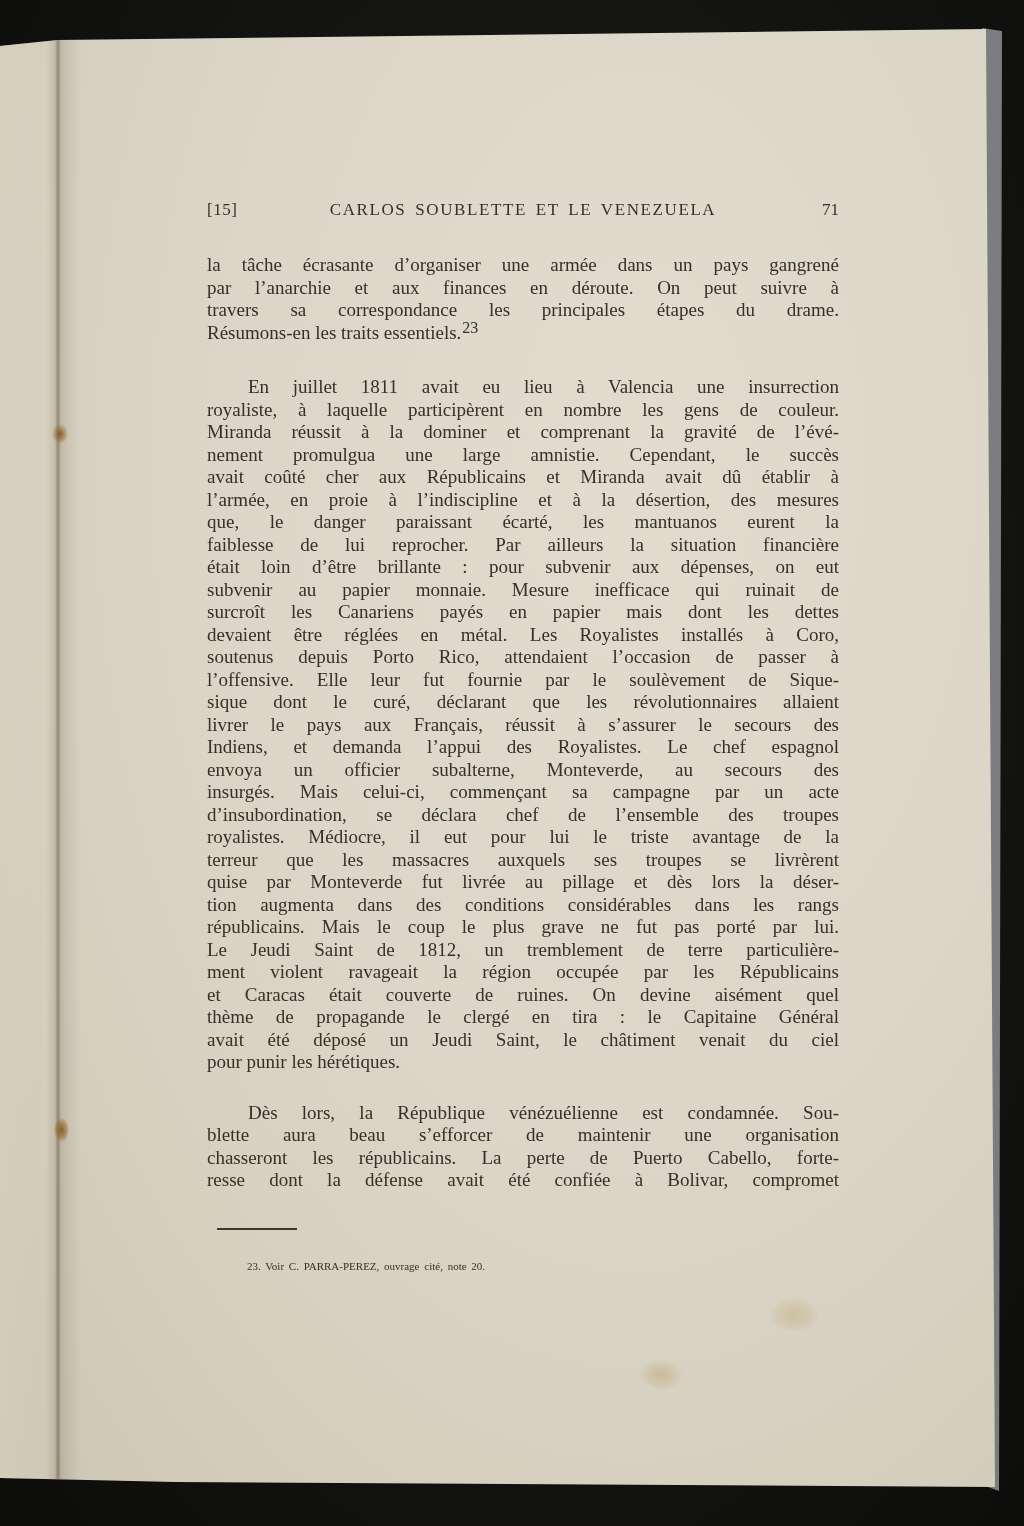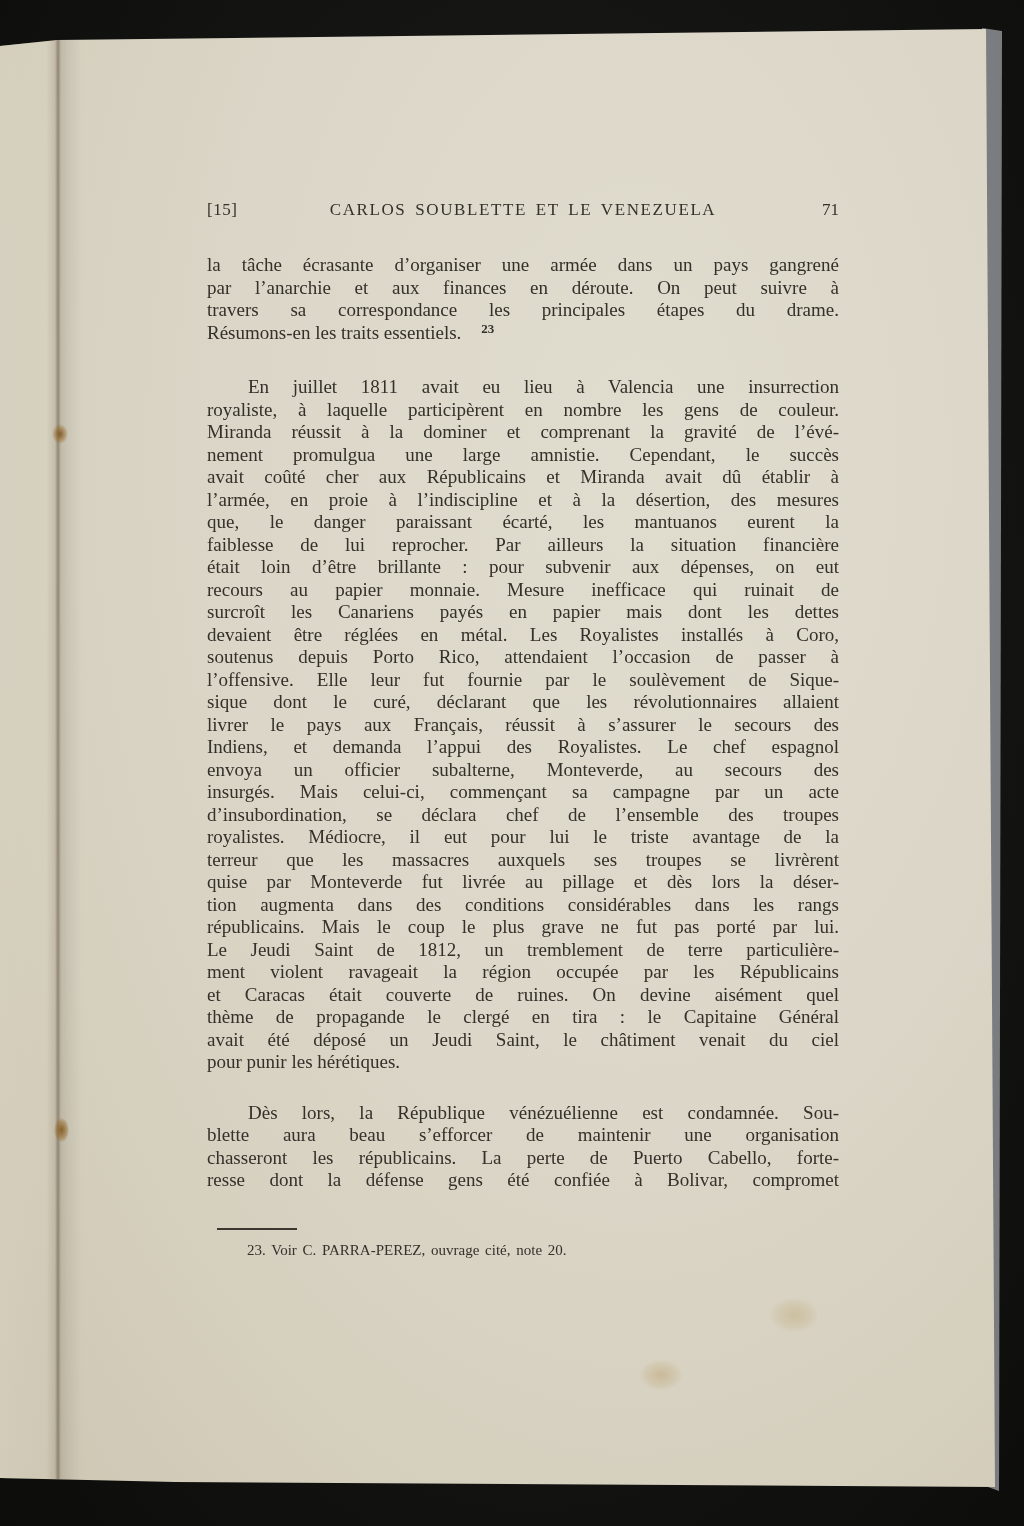--- a/index.html
+++ b/index.html
@@ -90,36 +90,35 @@
   .text-line {
     text-align: justify;
     text-align-last: justify;
     height: 22.5px;
     white-space: nowrap;
   }
   .text-line.last { text-align-last: left; }
   .text-line.indent { text-indent: 41px; }
 
   sup.note-ref {
-    font-size: 13px; line-height: 0;
-    margin-left: 20px;
+    font-size: 16px; line-height: 0;
+    margin-left: 1px;
     vertical-align: 6px;
-    font-weight: bold;
   }
 
   .footnote-block { margin-top: 36px; }
   .footnote-rule {
     width: 80px; height: 0;
     margin-left: 10px;
     border-top: 2px solid #3b372e;
   }
   .footnote-text {
-    margin-top: 9px;
+    margin-top: 25px;
     padding-left: 40px;
-    font-size: 15px;
+    font-size: 11px;
     word-spacing: 2px;
   }
 </style>
 </head>
 <body>
 
 <div class="page-edge-right"></div>
 
 <div class="page">
   <div class="left-leaf"></div>
@@ -148,21 +147,21 @@
     <div class="para para-2">
         <div class="text-line indent">En juillet 1811 avait eu lieu à Valencia une insurrection</div>
         <div class="text-line">royaliste, à laquelle participèrent en nombre les gens de couleur.</div>
         <div class="text-line">Miranda réussit à la dominer et comprenant la gravité de l’évé-</div>
         <div class="text-line">nement promulgua une large amnistie. Cependant, le succès</div>
         <div class="text-line">avait coûté cher aux Républicains et Miranda avait dû établir à</div>
         <div class="text-line">l’armée, en proie à l’indiscipline et à la désertion, des mesures</div>
         <div class="text-line">que, le danger paraissant écarté, les mantuanos eurent la</div>
         <div class="text-line">faiblesse de lui reprocher. Par ailleurs la situation financière</div>
         <div class="text-line">était loin d’être brillante : pour subvenir aux dépenses, on eut</div>
-        <div class="text-line">recours au papier monnaie. Mesure inefficace qui ruinait de</div>
+        <div class="text-line">subvenir au papier monnaie. Mesure inefficace qui ruinait de</div>
         <div class="text-line">surcroît les Canariens payés en papier mais dont les dettes</div>
         <div class="text-line">devaient être réglées en métal. Les Royalistes installés à Coro,</div>
         <div class="text-line">soutenus depuis Porto Rico, attendaient l’occasion de passer à</div>
         <div class="text-line">l’offensive. Elle leur fut fournie par le soulèvement de Sique-</div>
         <div class="text-line">sique dont le curé, déclarant que les révolutionnaires allaient</div>
         <div class="text-line">livrer le pays aux Français, réussit à s’assurer le secours des</div>
         <div class="text-line">Indiens, et demanda l’appui des Royalistes. Le chef espagnol</div>
         <div class="text-line">envoya un officier subalterne, Monteverde, au secours des</div>
         <div class="text-line">insurgés. Mais celui-ci, commençant sa campagne par un acte</div>
         <div class="text-line">d’insubordination, se déclara chef de l’ensemble des troupes</div>
@@ -176,21 +175,21 @@
         <div class="text-line">et Caracas était couverte de ruines. On devine aisément quel</div>
         <div class="text-line">thème de propagande le clergé en tira : le Capitaine Général</div>
         <div class="text-line">avait été déposé un Jeudi Saint, le châtiment venait du ciel</div>
         <div class="text-line last">pour punir les hérétiques.</div>
       </div>
 
     <div class="para para-3">
         <div class="text-line indent">Dès lors, la République vénézuélienne est condamnée. Sou-</div>
         <div class="text-line">blette aura beau s’efforcer de maintenir une organisation</div>
         <div class="text-line">chasseront les républicains. La perte de Puerto Cabello, forte-</div>
-        <div class="text-line">resse dont la défense gens été confiée à Bolivar, compromet</div>
+        <div class="text-line">resse dont la défense avait été confiée à Bolivar, compromet</div>
       </div>
 
     <div class="footnote-block">
       <div class="footnote-rule"></div>
       <div class="footnote-text">23. Voir C. PARRA-PEREZ, ouvrage cité, note 20.</div>
     </div>
 
   </div>
 </div>
 

